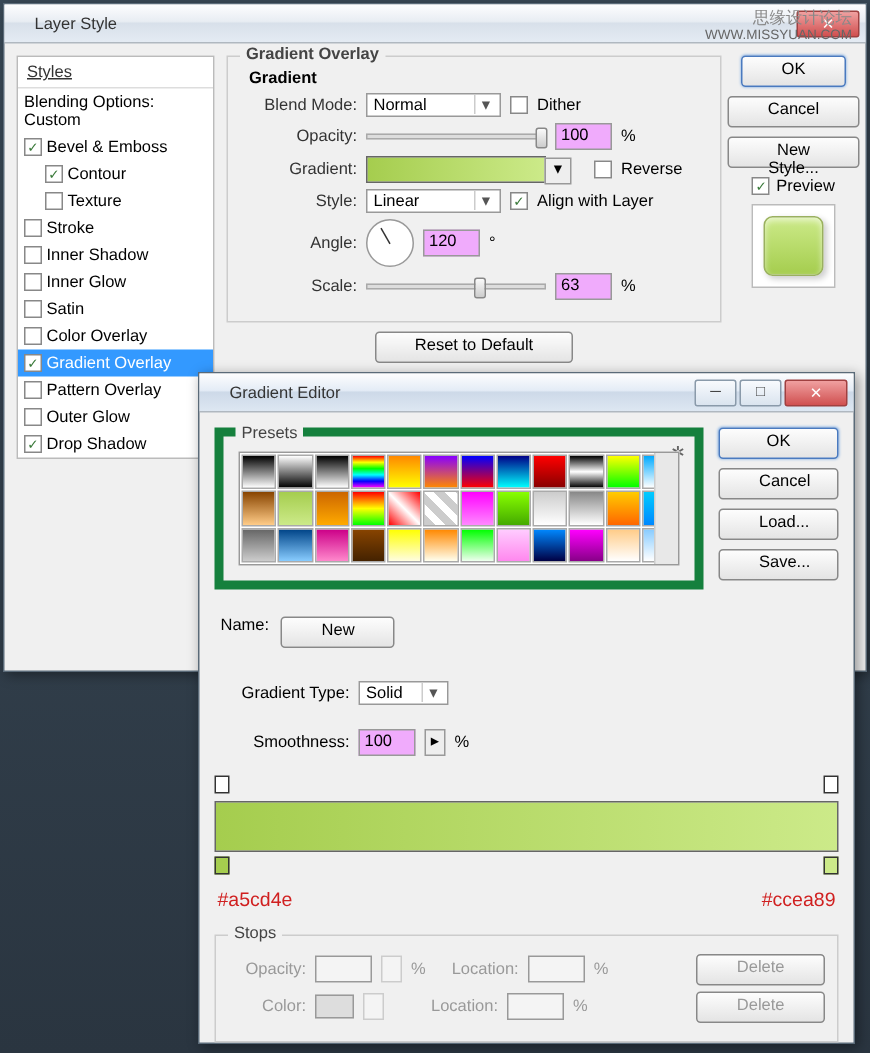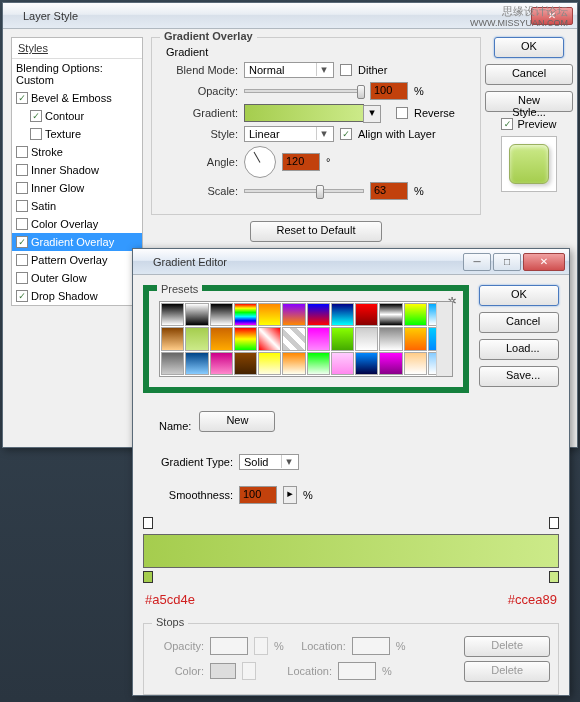--- a/index.html
+++ b/index.html
@@ -23,41 +23,41 @@
 .chk.on::after{content:"✓"}
 .center{flex:1}
 .fieldset{border:1px solid #ccc;padding:6px 8px 10px;margin-bottom:6px;position:relative}
 .legend{position:absolute;top:-8px;left:8px;background:#f0f0f0;padding:0 4px;font-weight:bold;color:#444}
 .row{display:flex;align-items:center;margin:4px 0;gap:6px}
 .lbl{width:78px;text-align:right;color:#333}
 .select{border:1px solid #999;background:#fff;padding:1px 18px 1px 4px;height:16px;position:relative;min-width:90px}
 .select::after{content:"▾";position:absolute;right:2px;top:0;width:14px;text-align:center;border-left:1px solid #ccc;color:#555}
 .slider{flex:1;height:4px;background:#ddd;border:1px solid #aaa;position:relative;max-width:120px}
 .slider .thumb{position:absolute;top:-5px;width:8px;height:14px;background:linear-gradient(#fafafa,#ccc);border:1px solid #888;border-radius:2px}
-.numbox{width:38px;height:18px;border:1px solid #999;background:#c2410c;padding:1px 3px}
+.numbox{width:38px;height:18px;border:1px solid #999;background:#f0abfc;padding:1px 3px}
 .gradswatch{width:120px;height:18px;border:1px solid #666;background:linear-gradient(90deg,#a5cd4e,#ccea89);position:relative}
 .gradswatch::after{content:"▾";position:absolute;right:-18px;top:0;width:16px;height:16px;border:1px solid #999;background:#eee;text-align:center}
 .angle{width:32px;height:32px;border:1px solid #999;border-radius:50%;background:#fff;position:relative}
 .angle::after{content:"";position:absolute;left:50%;top:50%;width:12px;height:1px;background:#333;transform-origin:left;transform:rotate(-120deg)}
 .btn{min-width:64px;height:21px;border:1px solid #888;border-radius:3px;background:linear-gradient(#fdfdfd,#e4e4e4);padding:2px 26px;cursor:pointer;text-align:center}
 .btn.primary{border:1px solid #4a7abf;box-shadow:0 0 2px #6aa0e0}
 .rcol{width:80px;display:flex;flex-direction:column;gap:6px;align-items:center}
 .preview-sw{width:56px;height:56px;border:1px solid #bbb;background:#fff;display:flex;align-items:center;justify-content:center}
 .preview-sw div{width:40px;height:40px;background:linear-gradient(#ccea89,#a5cd4e);border-radius:6px;border:1px solid #9ab060;box-shadow:inset 0 2px 4px rgba(255,255,255,.6),2px 2px 4px rgba(0,0,0,.2)}
 
 .ge{left:132px;top:248px;width:438px;height:448px}
 .ge .body{flex-direction:column;padding:10px}
 .ge-top{display:flex;gap:10px}
 .presets{flex:1;border:6px solid #15803d;padding:10px;position:relative}
 .presets .legend{font-weight:normal}
 .gear{position:absolute;top:4px;right:4px;width:14px;height:14px;color:#666;text-align:center}
 .swatchgrid{display:grid;grid-template-columns:repeat(12,1fr);gap:1px;border:1px solid #999;padding:1px;background:#fff;max-height:130px;overflow:hidden}
 .sw{width:100%;aspect-ratio:1;border:1px solid #aaa}
 .ge-r{width:80px;display:flex;flex-direction:column;gap:6px}
-.namebar{display:flex;align-items:flex-end;gap:8px;margin:10px 16px}
+.namebar{display:flex;align-items:flex-start;gap:8px;margin:10px 4px}
 .nameinput{flex:1;height:20px;border:1px solid #999;background:#fff;padding:2px 4px}
 .gradbar{height:34px;border:1px solid #666;background:linear-gradient(90deg,#a5cd4e,#ccea89);margin:4px 0 2px;position:relative}
 .stop{position:absolute;width:10px;height:12px;border:1px solid #333;background:#fff}
 .stop.top{top:-13px}
 .stop.bot{bottom:-13px}
 .stop.col-a{background:#a5cd4e}
 .stop.col-b{background:#ccea89}
 .hexrow{display:flex;justify-content:space-between;margin-top:14px;padding:0 2px}
 .hex{color:#d02020;font-size:13px;font-weight:normal}
 .hex.r{color:#d02020}
@@ -131,21 +131,21 @@
           </div>
           <div class="stylerow">
             <span class="chk on"></span>
             <span>Drop Shadow</span>
           </div>
         </div>
     </div>
     <div class="center">
       <div class="fieldset">
         <div class="legend">Gradient Overlay</div>
-        <div style="font-weight:normal;margin:2px 0 4px 6px">Gradient</div>
+        <div style="font-weight:bold;margin:2px 0 4px 6px">Gradient</div>
         <div class="row">
           <span class="lbl">Blend Mode:</span>
           <div class="select">Normal</div>
           <span class="chk"></span>
           <span>Dither</span>
         </div>
         <div class="row">
           <span class="lbl">Opacity:</span>
           <div class="slider">
               <div class="thumb" style="left:95%"></div>

